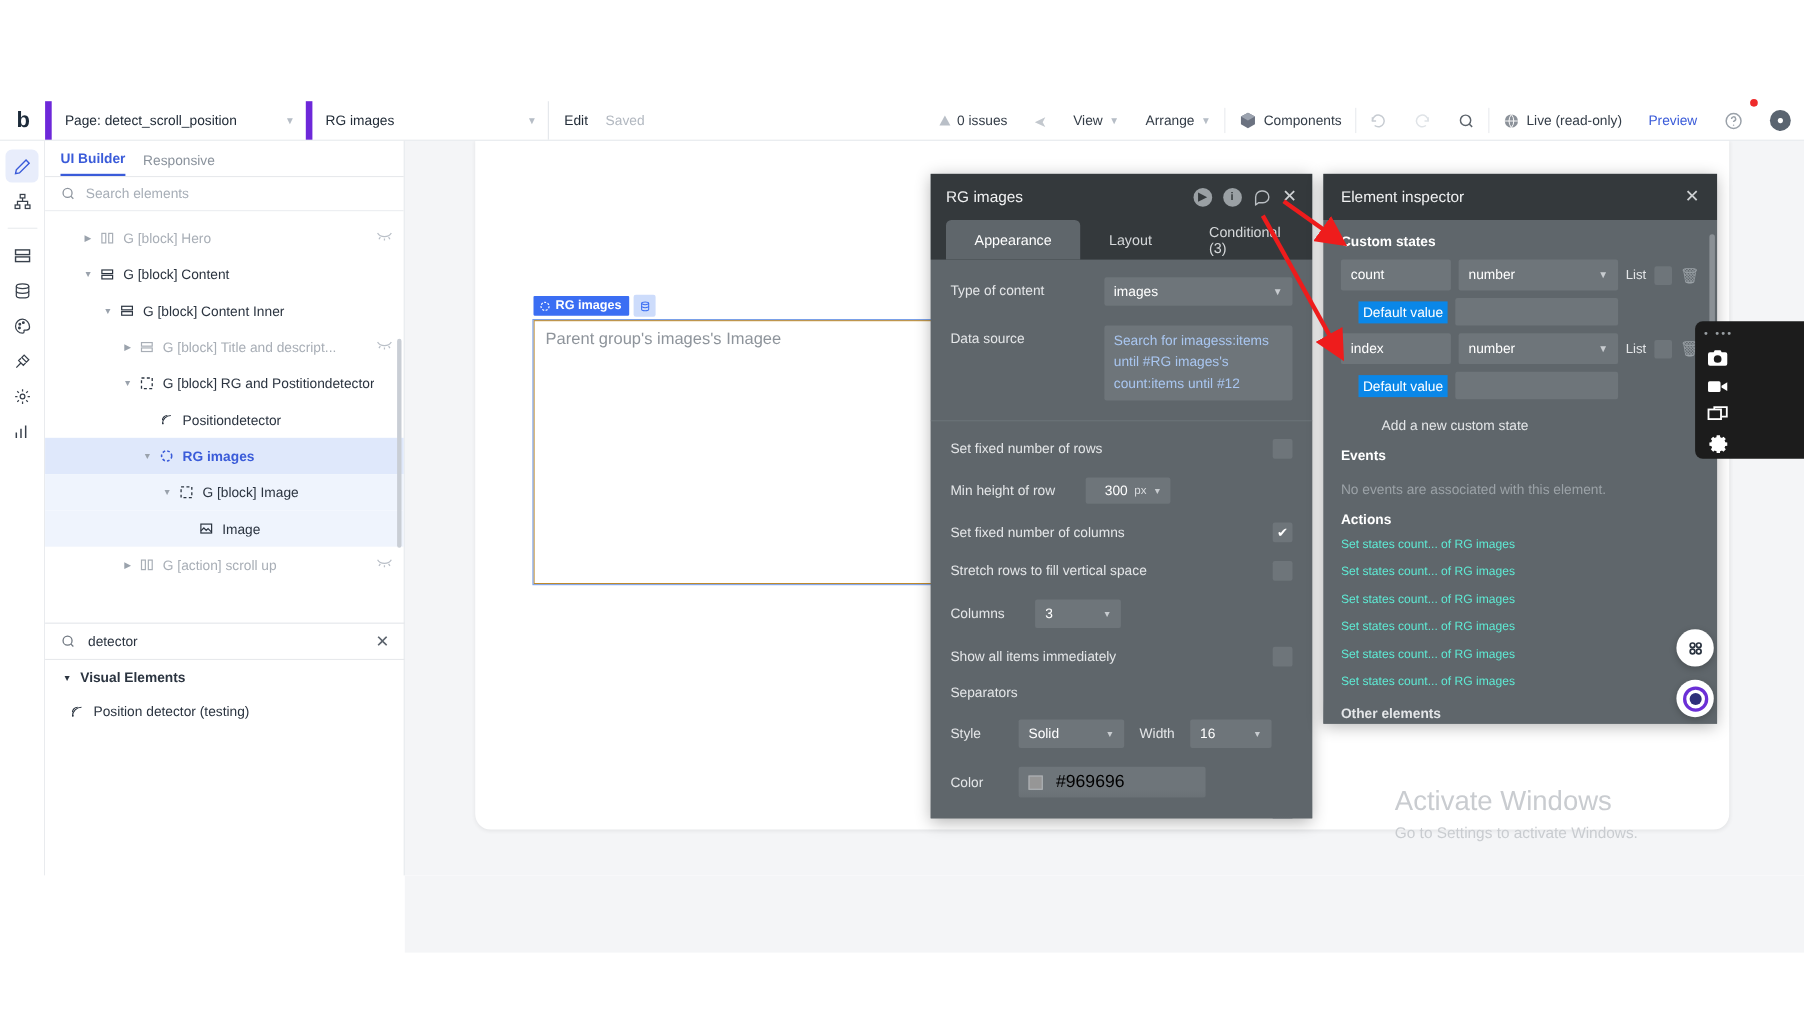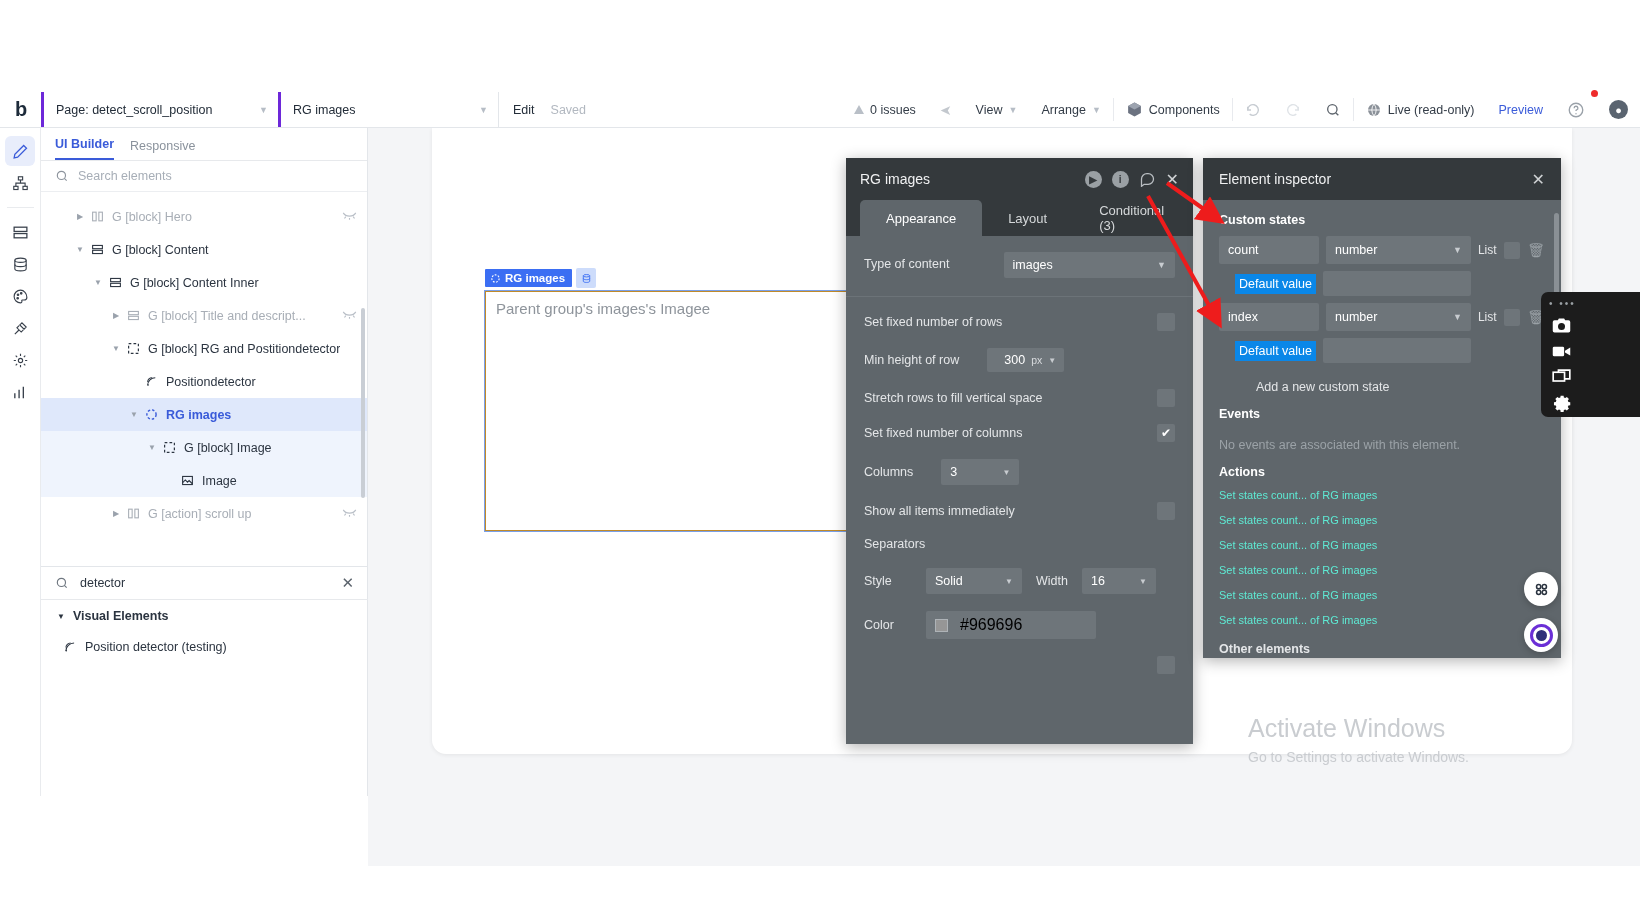--- a/index.html
+++ b/index.html
@@ -16,21 +16,21 @@
     position: absolute; left: 0; top: 92px; width: 1640px; height: 36px;
     background: #ffffff; border-bottom: 1px solid #e3e6ea;
     display: flex; align-items: stretch;
   }
   .tb-logo {
     width: 41px; display: flex; align-items: center; justify-content: center;
     font-size: 20px; font-weight: 700; color: #1d2b3a; letter-spacing: -1px;
   }
   .tb-sel {
     display: flex; align-items: center; padding: 0 10px 0 12px;
-    border-left: 3px solid #6d28d9; font-size: 12.5px; color: #222c38;
+    border-left: 6px solid #6d28d9; font-size: 12.5px; color: #222c38;
     position: relative; min-width: 0; justify-content: center;
   }
   .tb-sel .caret { margin-left: auto; padding-left: 18px; color: #b6bdc6; font-size: 9px; }
   .tb-page { width: 237px; }
   .tb-elem { width: 220px; }
   .tb-edit { border-left: 1px solid #e3e6ea; display:flex; align-items:center; gap:16px; padding: 0 14px; }
   .tb-edit .edit { font-size: 12.5px; color: #222c38; }
   .tb-edit .saved { font-size: 12.5px; color: #b2b8c0; }
   .tb-spacer { flex: 1; }
   .tb-right { display: flex; align-items: stretch; }
@@ -133,21 +133,21 @@
   .rg-datachip {
     background: #cddcfb; border-radius: 2px; width: 20px; height: 20px;
     display:flex;align-items:center;justify-content:center; color:#3b6ef3;
   }
   .rg-box {
     position: absolute; left: 117px; top: 163px; width: 700px; height: 240px;
     border: 1px solid #c08a2a; background: #fff; outline: 1px solid #7aa0e8;
   }
   .rg-box .ph { padding: 8px 10px; font-size: 15px; color: #8e949b; font-family: "Liberation Sans", sans-serif; }
   .watermark {
-    position: absolute; left: 880px; top: 586px; color: #c9ccd0;
+    position: absolute; left: 900px; top: 586px; color: #c9ccd0;
   }
   .wm1 { font-size: 25px; }
   .wm2 { font-size: 14px; margin-top: 6px; }
 
   
   .proppanel {
     position: absolute; left: 846px; top: 158px; width: 347px; height: 586px;
     background: #5f666b; box-shadow: 0 3px 14px rgba(0,0,0,.3); overflow: hidden;
   }
   .pp-head {
@@ -592,45 +592,49 @@
 
     <div class="pp-body">
       <div class="prow">
         <div class="plabel">Type of content</div>
         <div class="pfield sel-w">
           <span>images</span>
           <span class="caret">▼</span>
         </div>
       </div>
 
+      <div class="prow">
+        <div class="plabel">Data source</div>
+        <div class="pfield blue sel-w">Search for imagess:items until #RG images's count:items until #12</div>
+      </div>
 
       <div class="pdiv"></div>
 
       <div class="crow">
         <span class="ctext">Set fixed number of rows</span>
         <span class="cbox"></span>
       </div>
 
       <div class="crow">
         <span class="ctext">Min height of row</span>
         <span class="unitbox" style="margin-left:28px">
           <span class="num">300</span>
           <span class="unit">px</span>
           <span class="caret">▼</span>
         </span>
       </div>
 
       <div class="crow">
+        <span class="ctext">Set fixed number of columns</span>
+        <span class="cbox">✔</span>
+      </div>
+
+      <div class="crow">
         <span class="ctext">Stretch rows to fill vertical space</span>
         <span class="cbox"></span>
-      </div>
-
-      <div class="crow">
-        <span class="ctext">Set fixed number of columns</span>
-        <span class="cbox">✔</span>
       </div>
 
       <div class="crow">
         <span class="ctext">Columns</span>
         <span class="small-sel" style="margin-left:28px">
           <span>3</span>
           <span class="caret" style="font-size:8px;color:#c8ccd0">▼</span>
         </span>
       </div>
 

